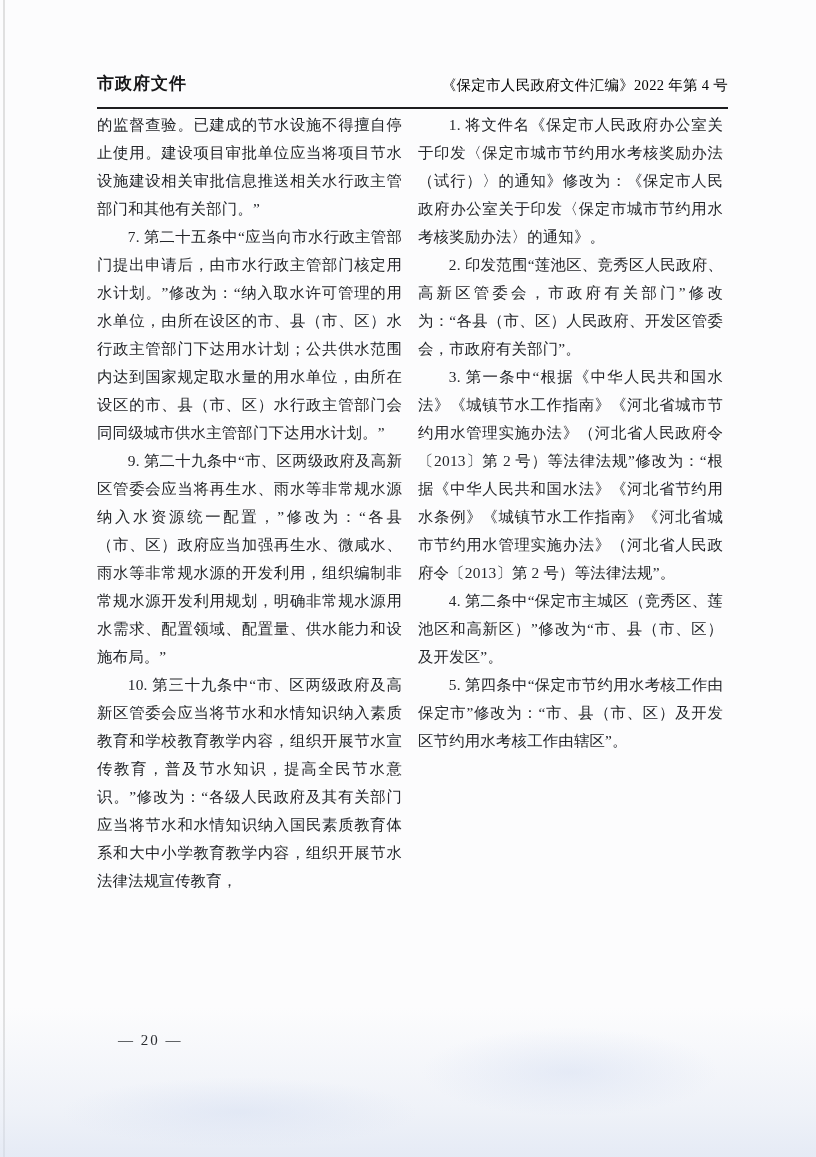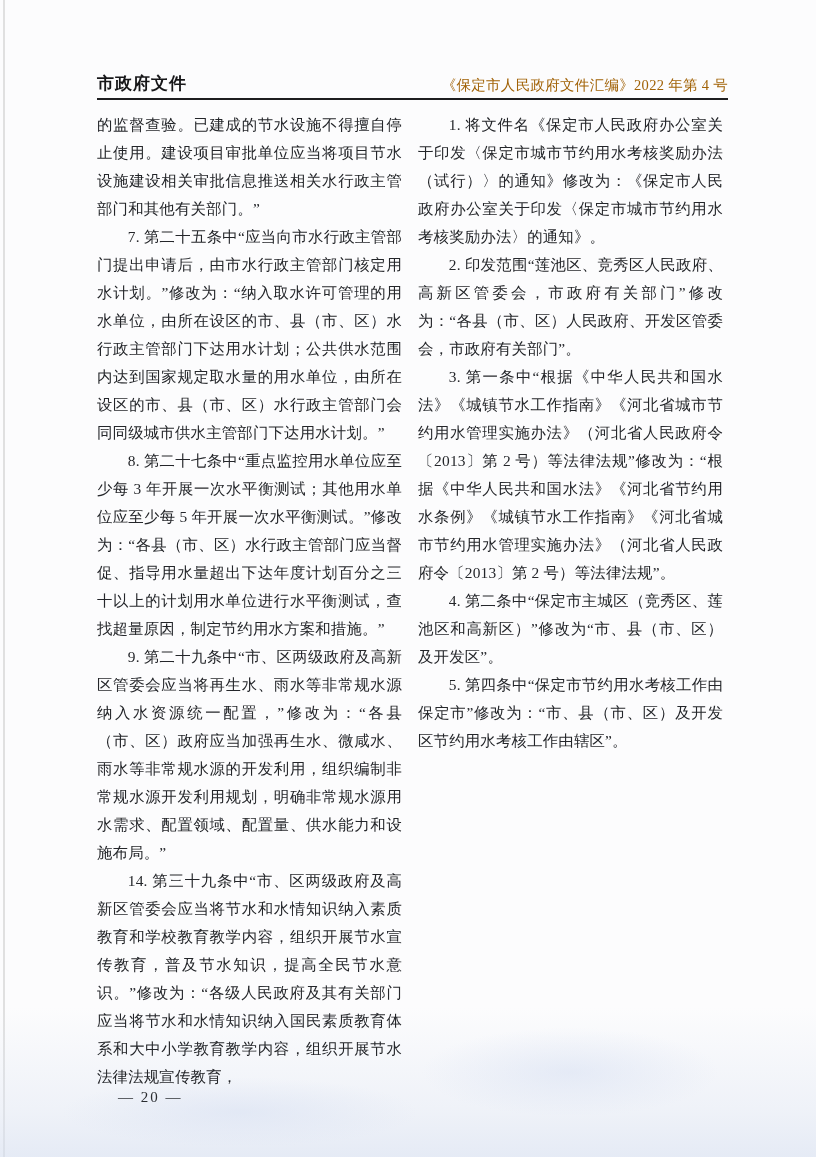--- a/index.html
+++ b/index.html
@@ -23,68 +23,67 @@
   }
   .scan-blob {
     position:absolute; pointer-events:none;
     background:radial-gradient(ellipse at center, rgba(214,223,242,.5) 0%, rgba(214,223,242,0) 70%);
   }
   .blob-a { left:420px; bottom:40px; width:300px; height:90px; }
   .blob-b { left:60px;  bottom:10px; width:360px; height:70px; }
   .header {
     position:absolute; left:97px; top:72px; width:631px;
     display:flex; justify-content:space-between; align-items:flex-end;
-    padding-bottom:3px;
+    padding-bottom:12px;
     border-bottom:2.5px solid #1d1d1f;
   }
   .header-left {
     font-family:"Liberation Sans","DejaVu Sans",sans-serif;
     font-weight:700; font-size:17px; letter-spacing:1px; color:#161618;
   }
   .header-right {
-    font-size:14.5px; color:#a16207; letter-spacing:.3px;
+    font-size:14.5px; color:#000000; letter-spacing:.3px;
   }
   .columns {
     position:absolute; left:97px; top:111px; width:631px;
     display:flex; gap:16px;
   }
   .col { width:305px; }
   .col p {
     font-size:15.4px;
     line-height:28px;
     text-align:justify;
     color:#24262a;
     letter-spacing:.2px;
   }
   .col p.indent { text-indent:2em; }
   .page-number {
-    position:absolute; left:118px; top:1089px;
+    position:absolute; left:118px; top:1032px;
     font-size:15px; letter-spacing:2px; color:#2a2c30;
   }
 </style>
 </head>
 <body>
 
 <div class="scan-edge-line"></div>
 <div class="scan-bottom-tint"></div>
 <div class="scan-blob blob-a"></div>
 <div class="scan-blob blob-b"></div>
 
 <div class="header">
   <span class="header-left">市政府文件</span>
   <span class="header-right">《保定市人民政府文件汇编》2022 年第 4 号</span>
 </div>
 
 <div class="columns">
   <div class="col">
     <p>的监督查验。已建成的节水设施不得擅自停止使用。建设项目审批单位应当将项目节水设施建设相关审批信息推送相关水行政主管部门和其他有关部门。”</p>
     <p class="indent">7. 第二十五条中“应当向市水行政主管部门提出申请后，由市水行政主管部门核定用水计划。”修改为：“纳入取水许可管理的用水单位，由所在设区的市、县（市、区）水行政主管部门下达用水计划；公共供水范围内达到国家规定取水量的用水单位，由所在设区的市、县（市、区）水行政主管部门会同同级城市供水主管部门下达用水计划。”</p>
-    <p class="indent">8. 第二十七条中“重点监控用水单位应至少每 3 年开展一次水平衡测试；其他用水单位应至少每 5 年开展一次水平衡测试。”修改为：“各县（市、区）水行政主管部门应当督促、指导用水量超出下达年度计划百分之三十以上的计划用水单位进行水平衡测试，查找超量原因，制定节约用水方案和措施。”</p>
     <p class="indent">9. 第二十九条中“市、区两级政府及高新区管委会应当将再生水、雨水等非常规水源纳入水资源统一配置，”修改为：“各县（市、区）政府应当加强再生水、微咸水、雨水等非常规水源的开发利用，组织编制非常规水源开发利用规划，明确非常规水源用水需求、配置领域、配置量、供水能力和设施布局。”</p>
-    <p class="indent">14. 第三十九条中“市、区两级政府及高新区管委会应当将节水和水情知识纳入素质教育和学校教育教学内容，组织开展节水宣传教育，普及节水知识，提高全民节水意识。”修改为：“各级人民政府及其有关部门应当将节水和水情知识纳入国民素质教育体系和大中小学教育教学内容，组织开展节水法律法规宣传教育，</p>
+    <p class="indent">10. 第三十九条中“市、区两级政府及高新区管委会应当将节水和水情知识纳入素质教育和学校教育教学内容，组织开展节水宣传教育，普及节水知识，提高全民节水意识。”修改为：“各级人民政府及其有关部门应当将节水和水情知识纳入国民素质教育体系和大中小学教育教学内容，组织开展节水法律法规宣传教育，</p>
   </div>
   <div class="col">
     <p class="indent">1. 将文件名《保定市人民政府办公室关于印发〈保定市城市节约用水考核奖励办法（试行）〉的通知》修改为：《保定市人民政府办公室关于印发〈保定市城市节约用水考核奖励办法〉的通知》。</p>
     <p class="indent">2. 印发范围“莲池区、竞秀区人民政府、高新区管委会，市政府有关部门”修改为：“各县（市、区）人民政府、开发区管委会，市政府有关部门”。</p>
     <p class="indent">3. 第一条中“根据《中华人民共和国水法》《城镇节水工作指南》《河北省城市节约用水管理实施办法》（河北省人民政府令〔2013〕第 2 号）等法律法规”修改为：“根据《中华人民共和国水法》《河北省节约用水条例》《城镇节水工作指南》《河北省城市节约用水管理实施办法》（河北省人民政府令〔2013〕第 2 号）等法律法规”。</p>
     <p class="indent">4. 第二条中“保定市主城区（竞秀区、莲池区和高新区）”修改为“市、县（市、区）及开发区”。</p>
     <p class="indent">5. 第四条中“保定市节约用水考核工作由保定市”修改为：“市、县（市、区）及开发区节约用水考核工作由辖区”。</p>
   </div>
 </div>
 

